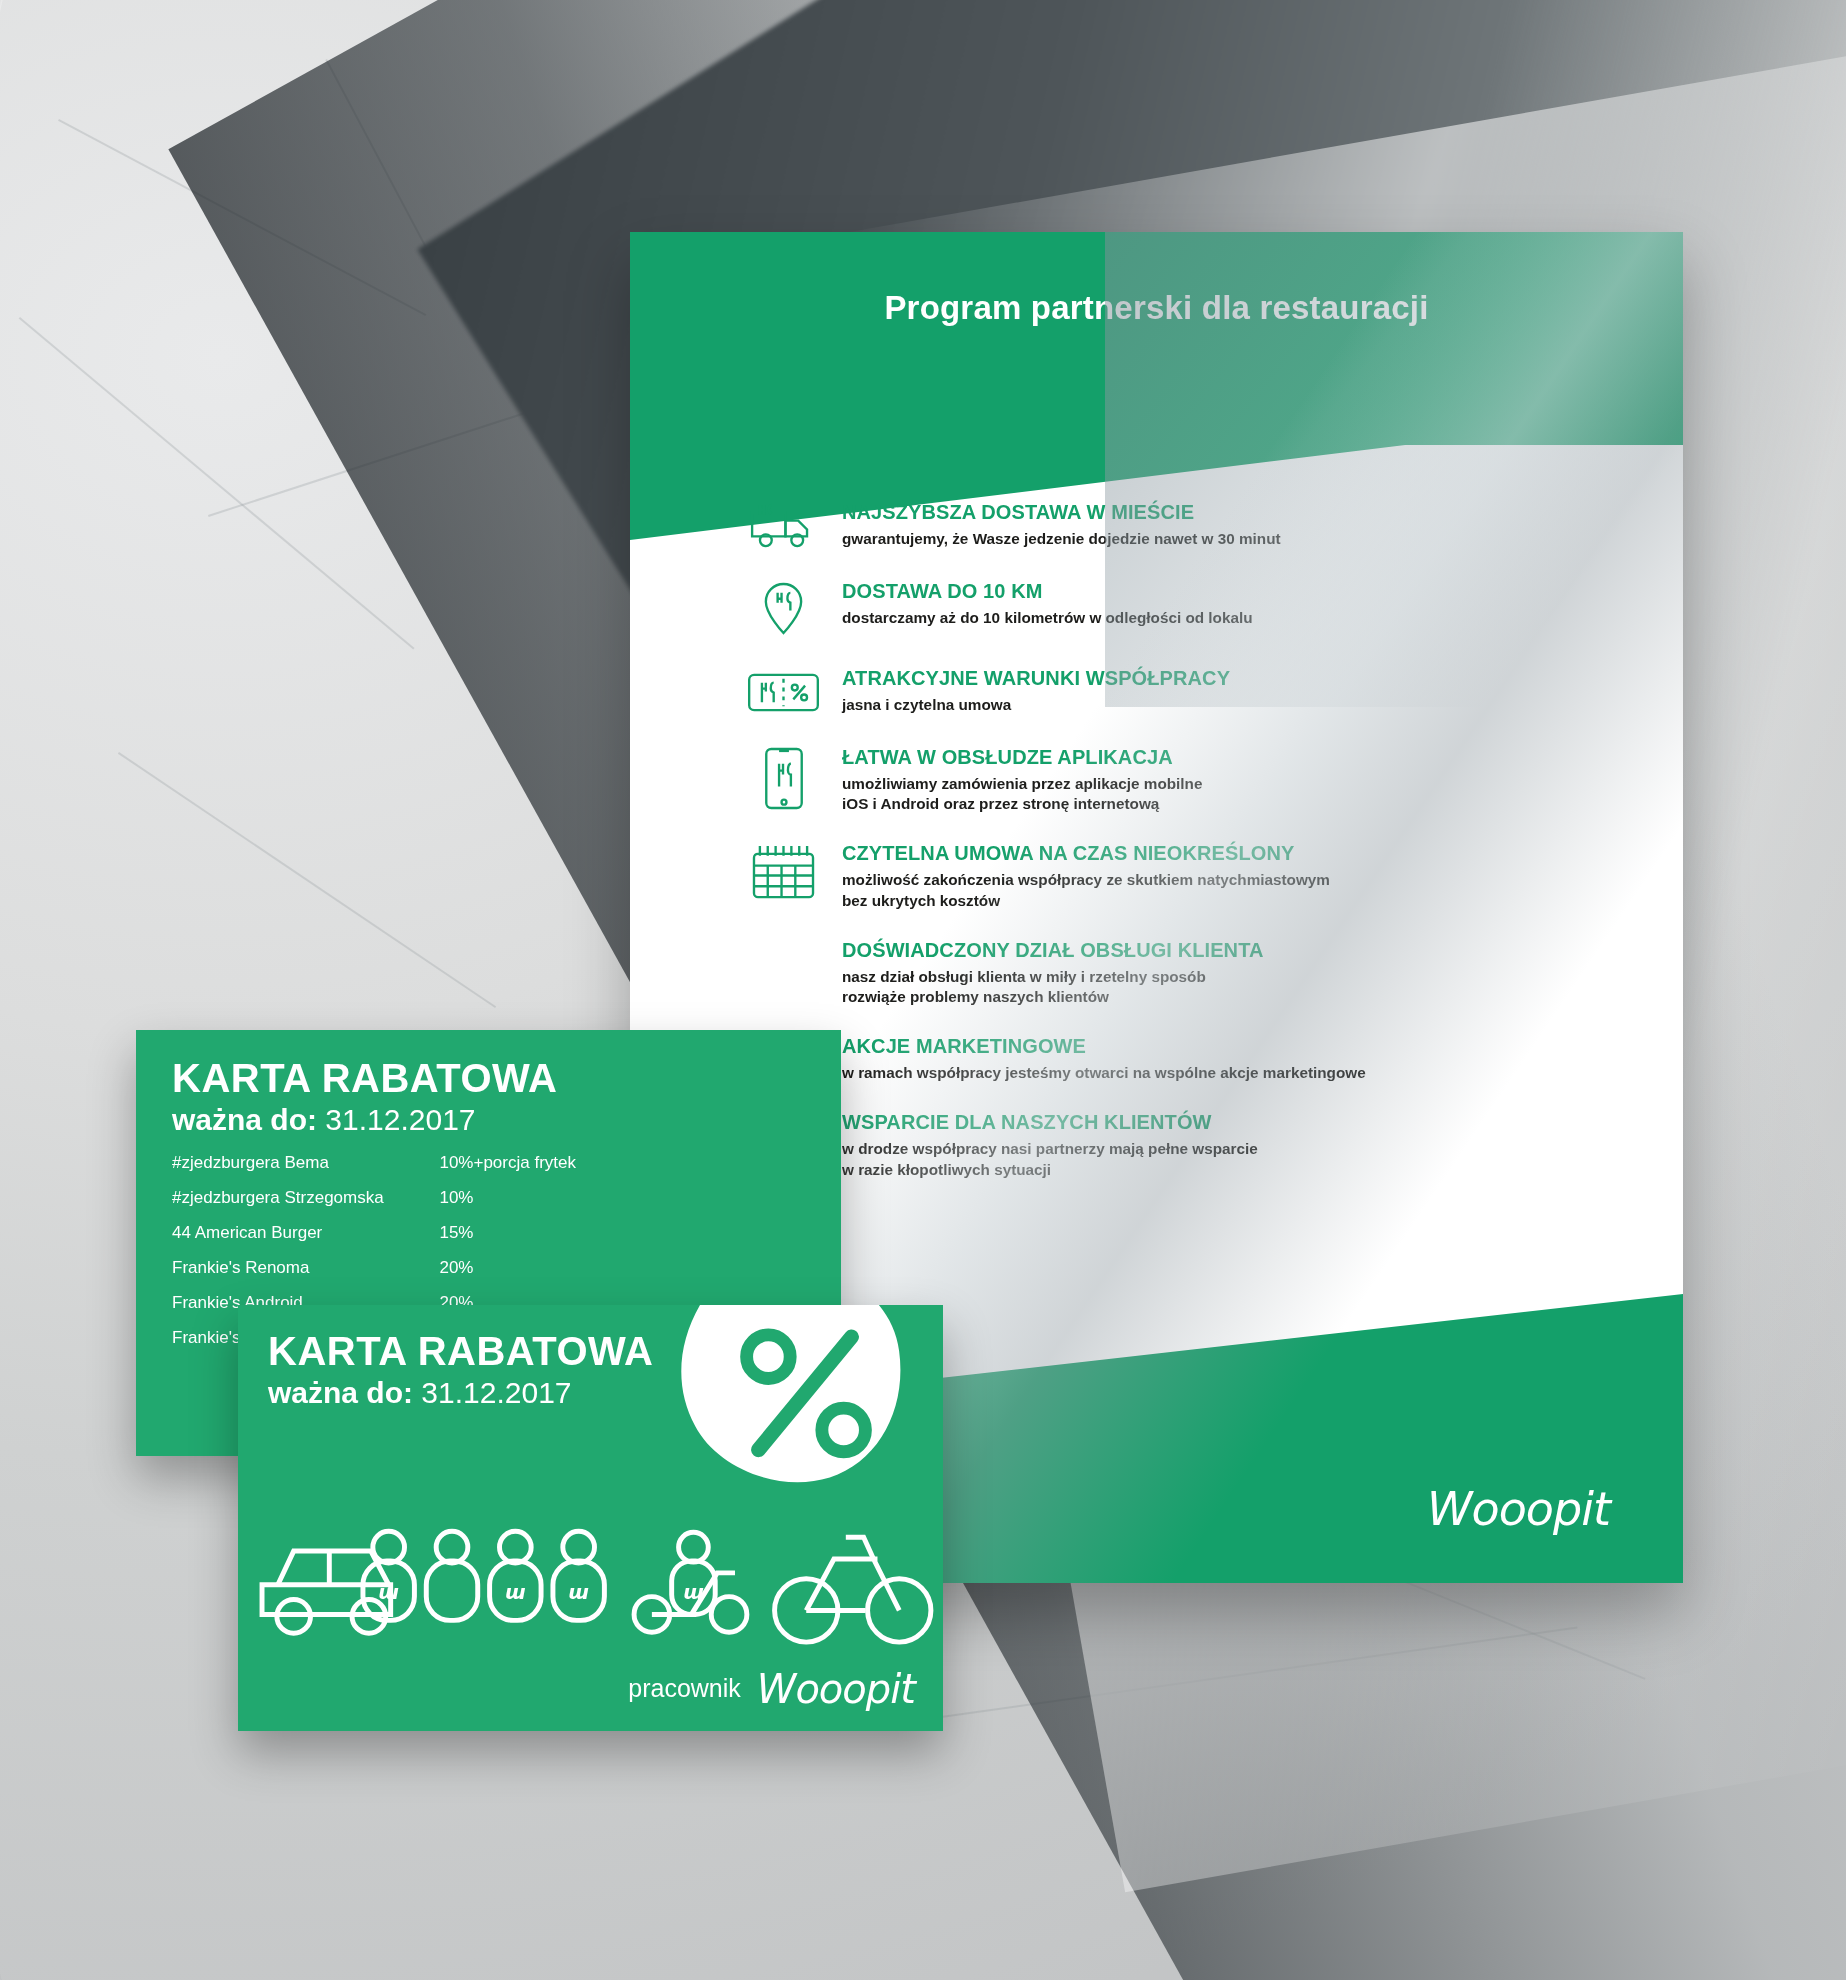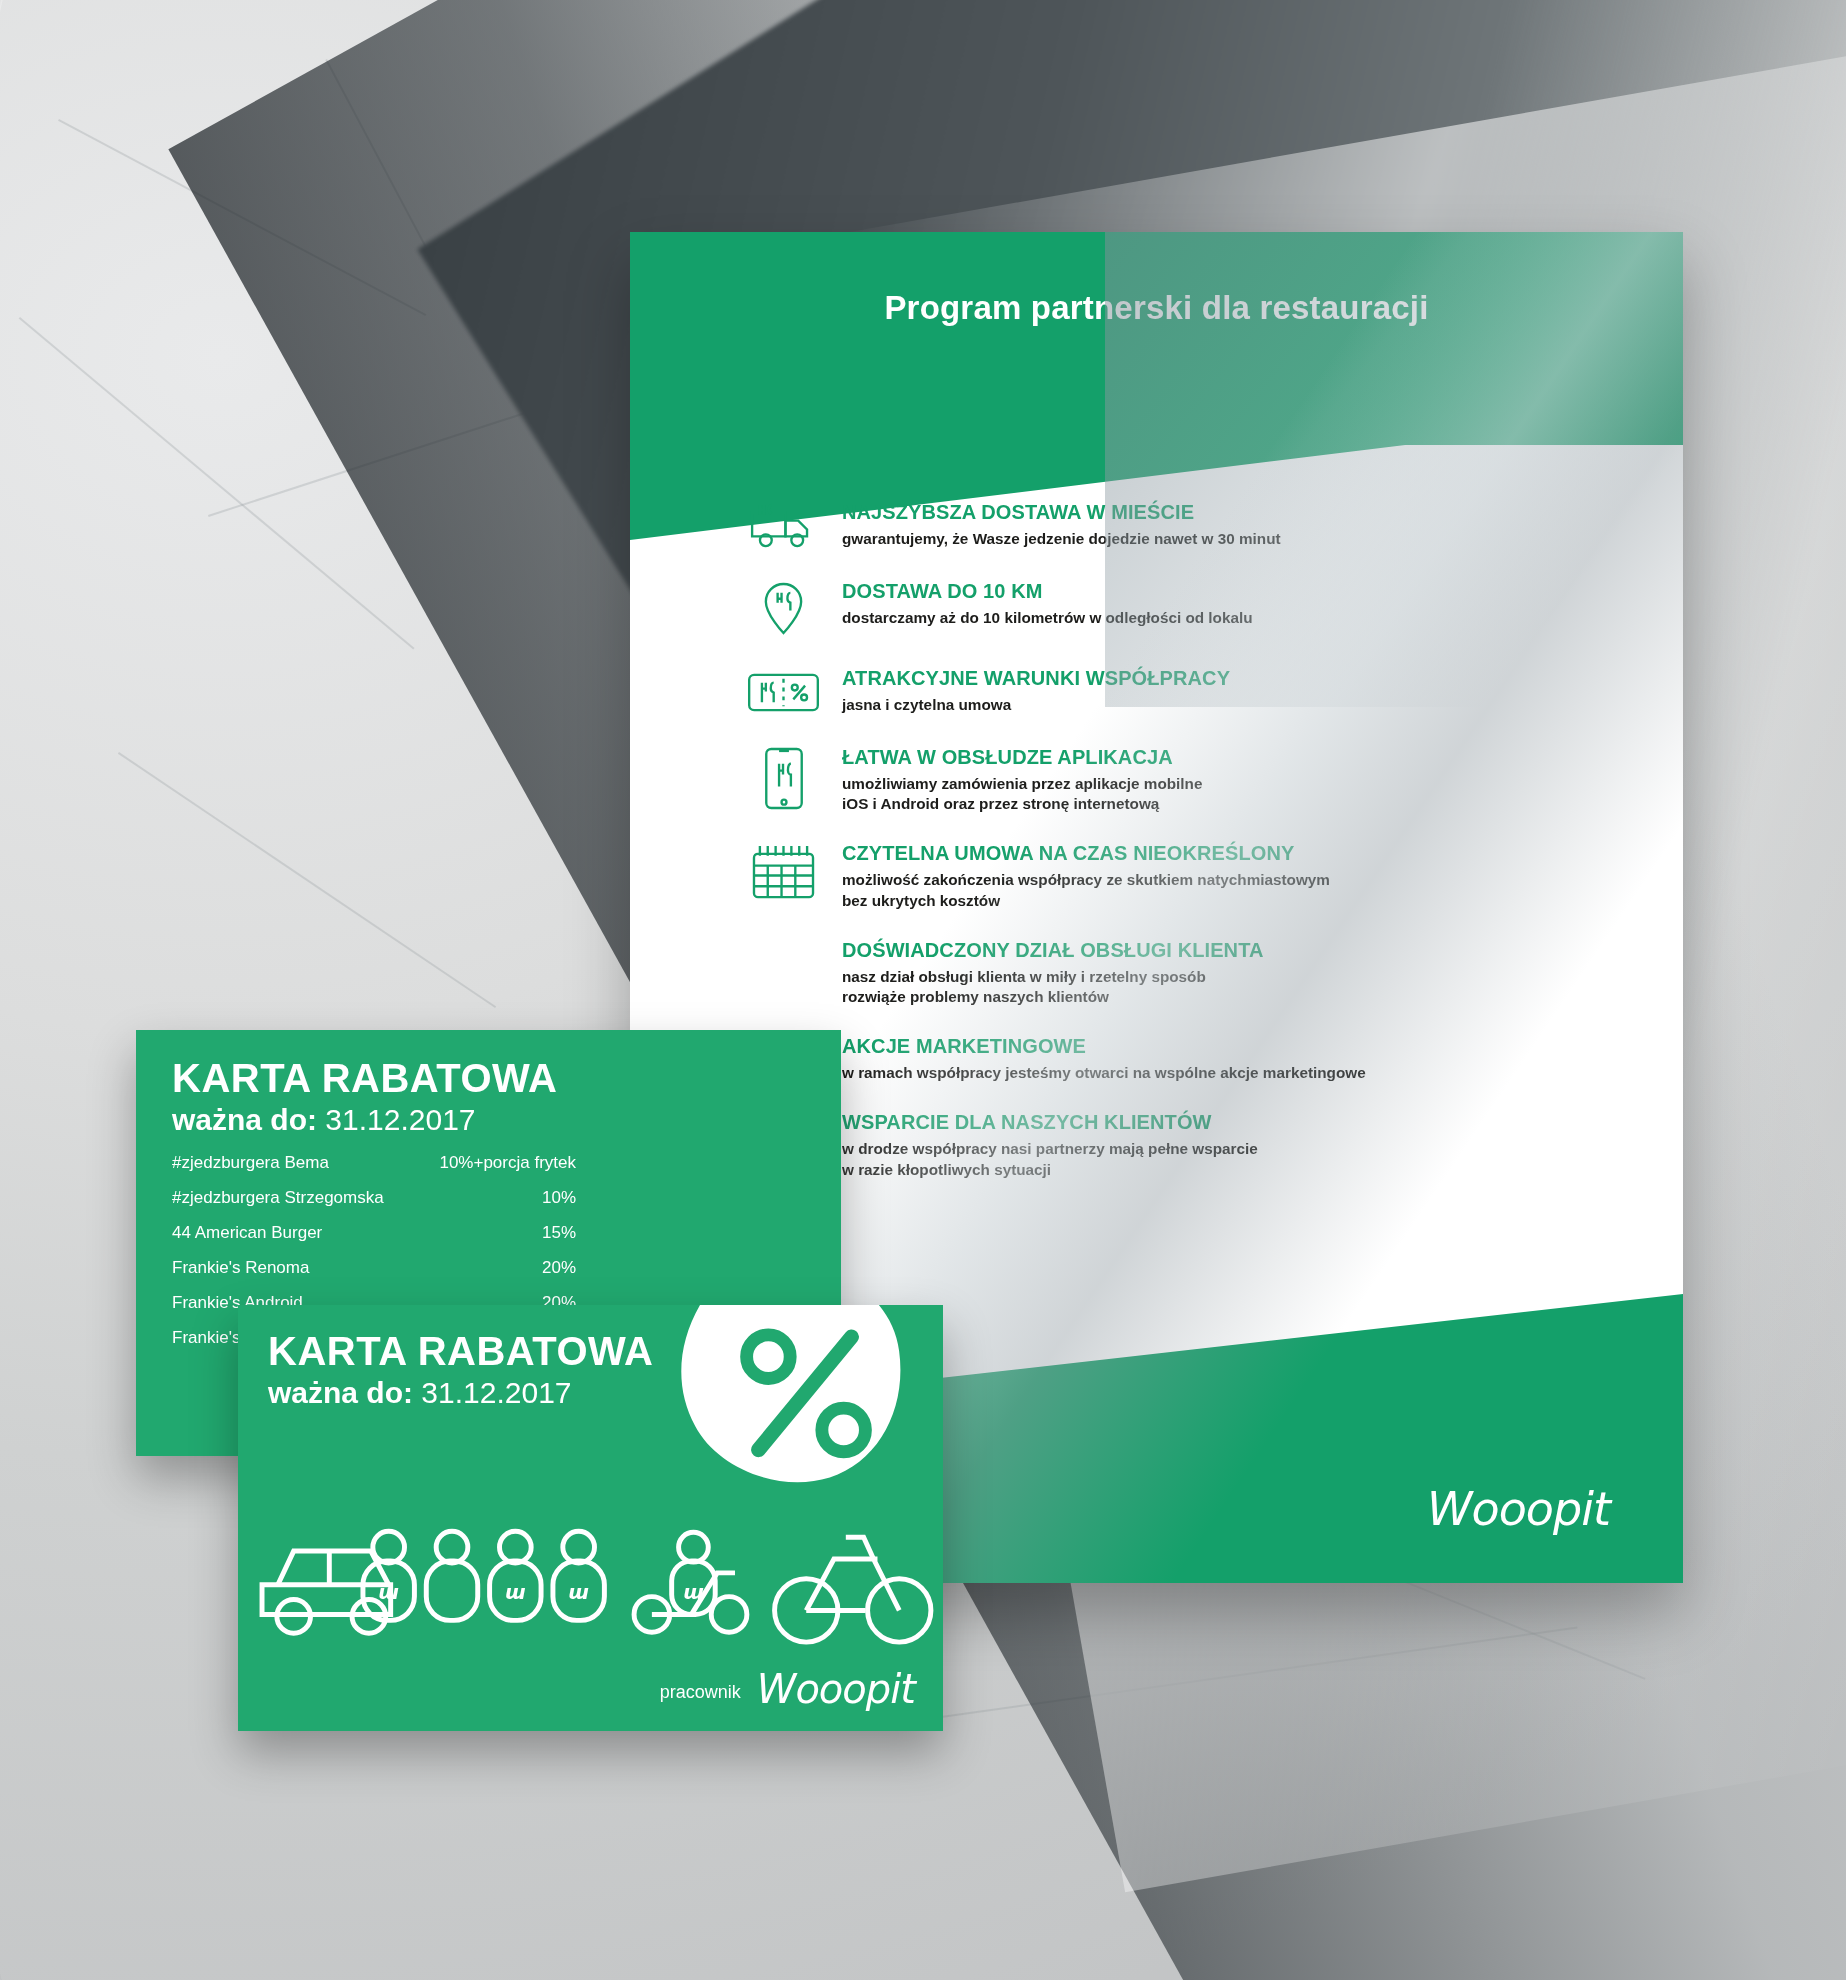--- a/index.html
+++ b/index.html
@@ -178,42 +178,42 @@
   #card-back .cols {
     position:absolute; left:36px; top:115px; right:24px;
     display:flex; gap:34px;
   }
   #card-back table {
     border-collapse:collapse;
     font-size:17px;
     line-height:1;
   }
   #card-back td { padding:9px 0; white-space:nowrap; }
-  #card-back td.val { text-align:right; padding-left:22px; }
+  #card-back td.val { text-align:left; padding-left:22px; }
   #card-back .colA { width:404px; }
   #card-back .colA td.name { width:248px;margin-left:43px; }
   #card-back .colB { width:230px; }
   #card-back .colB td.name { width:139px; }
 
   #card-front .head { position:absolute; left:30px; top:24px; z-index:3; }
   #card-front .pct {
     position:absolute; right:36px; top:-6px;
     width:297px; height:238px;
     z-index:2;
   }
   #card-front .art {
     position:absolute; left:14px; bottom:77px; width:683px; height:188px;
     z-index:1;
   }
   #card-front .footer {
     position:absolute; right:28px; bottom:22px;
     display:flex; align-items:flex-end; gap:16px;
     z-index:3;
   }
-  #card-front .footer .who { font-size:18px; font-weight:normal; padding-bottom:6px; }
+  #card-front .footer .who { font-size:25px; font-weight:normal; padding-bottom:6px; }
   #card-front .footer .wooopit-logo { font-size:40px; }
 </style>
 </head>
 <body>
 
 <div id="backdrop">
   <div class="veins"></div>
   <div class="vein" style="left:59px;  top:119px;  width:416px; height:2px;  transform:rotate(28deg);"></div>
   <div class="vein" style="left:20px;  top:317px;  width:515px; height:1.5px;transform:rotate(40deg);"></div>
   <div class="vein" style="left:208px; top:515px;  width:376px; height:1.5px;transform:rotate(-18deg);"></div>

